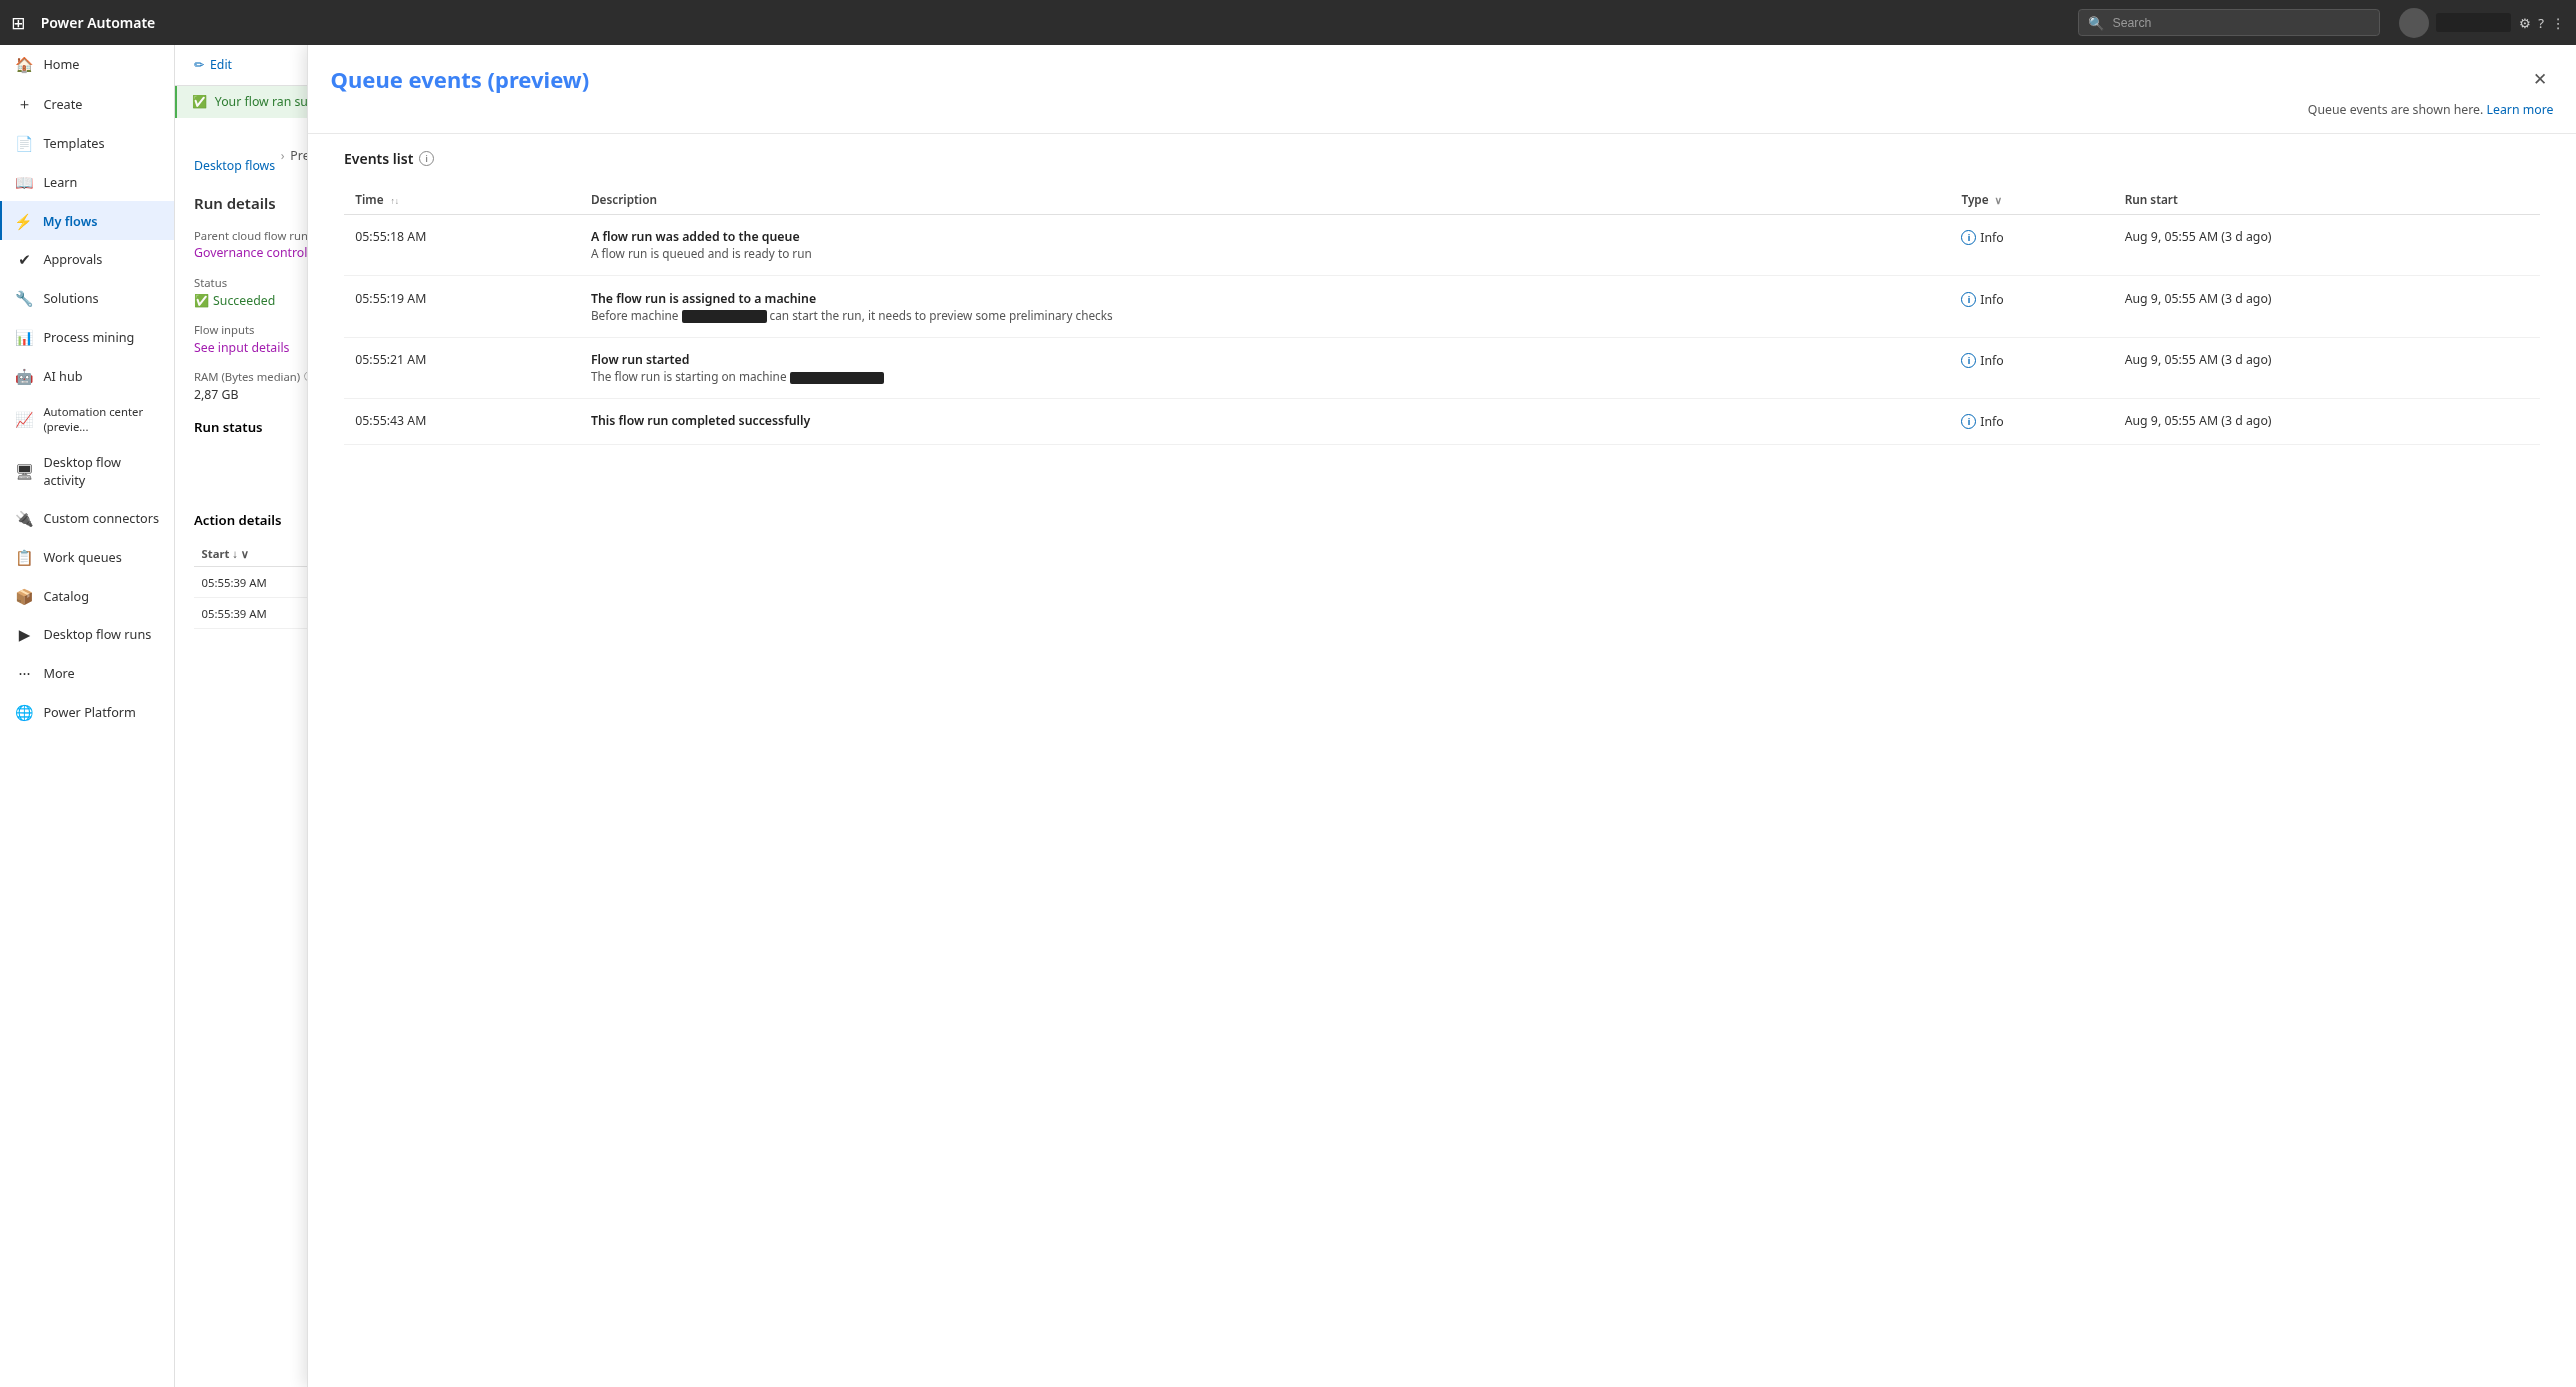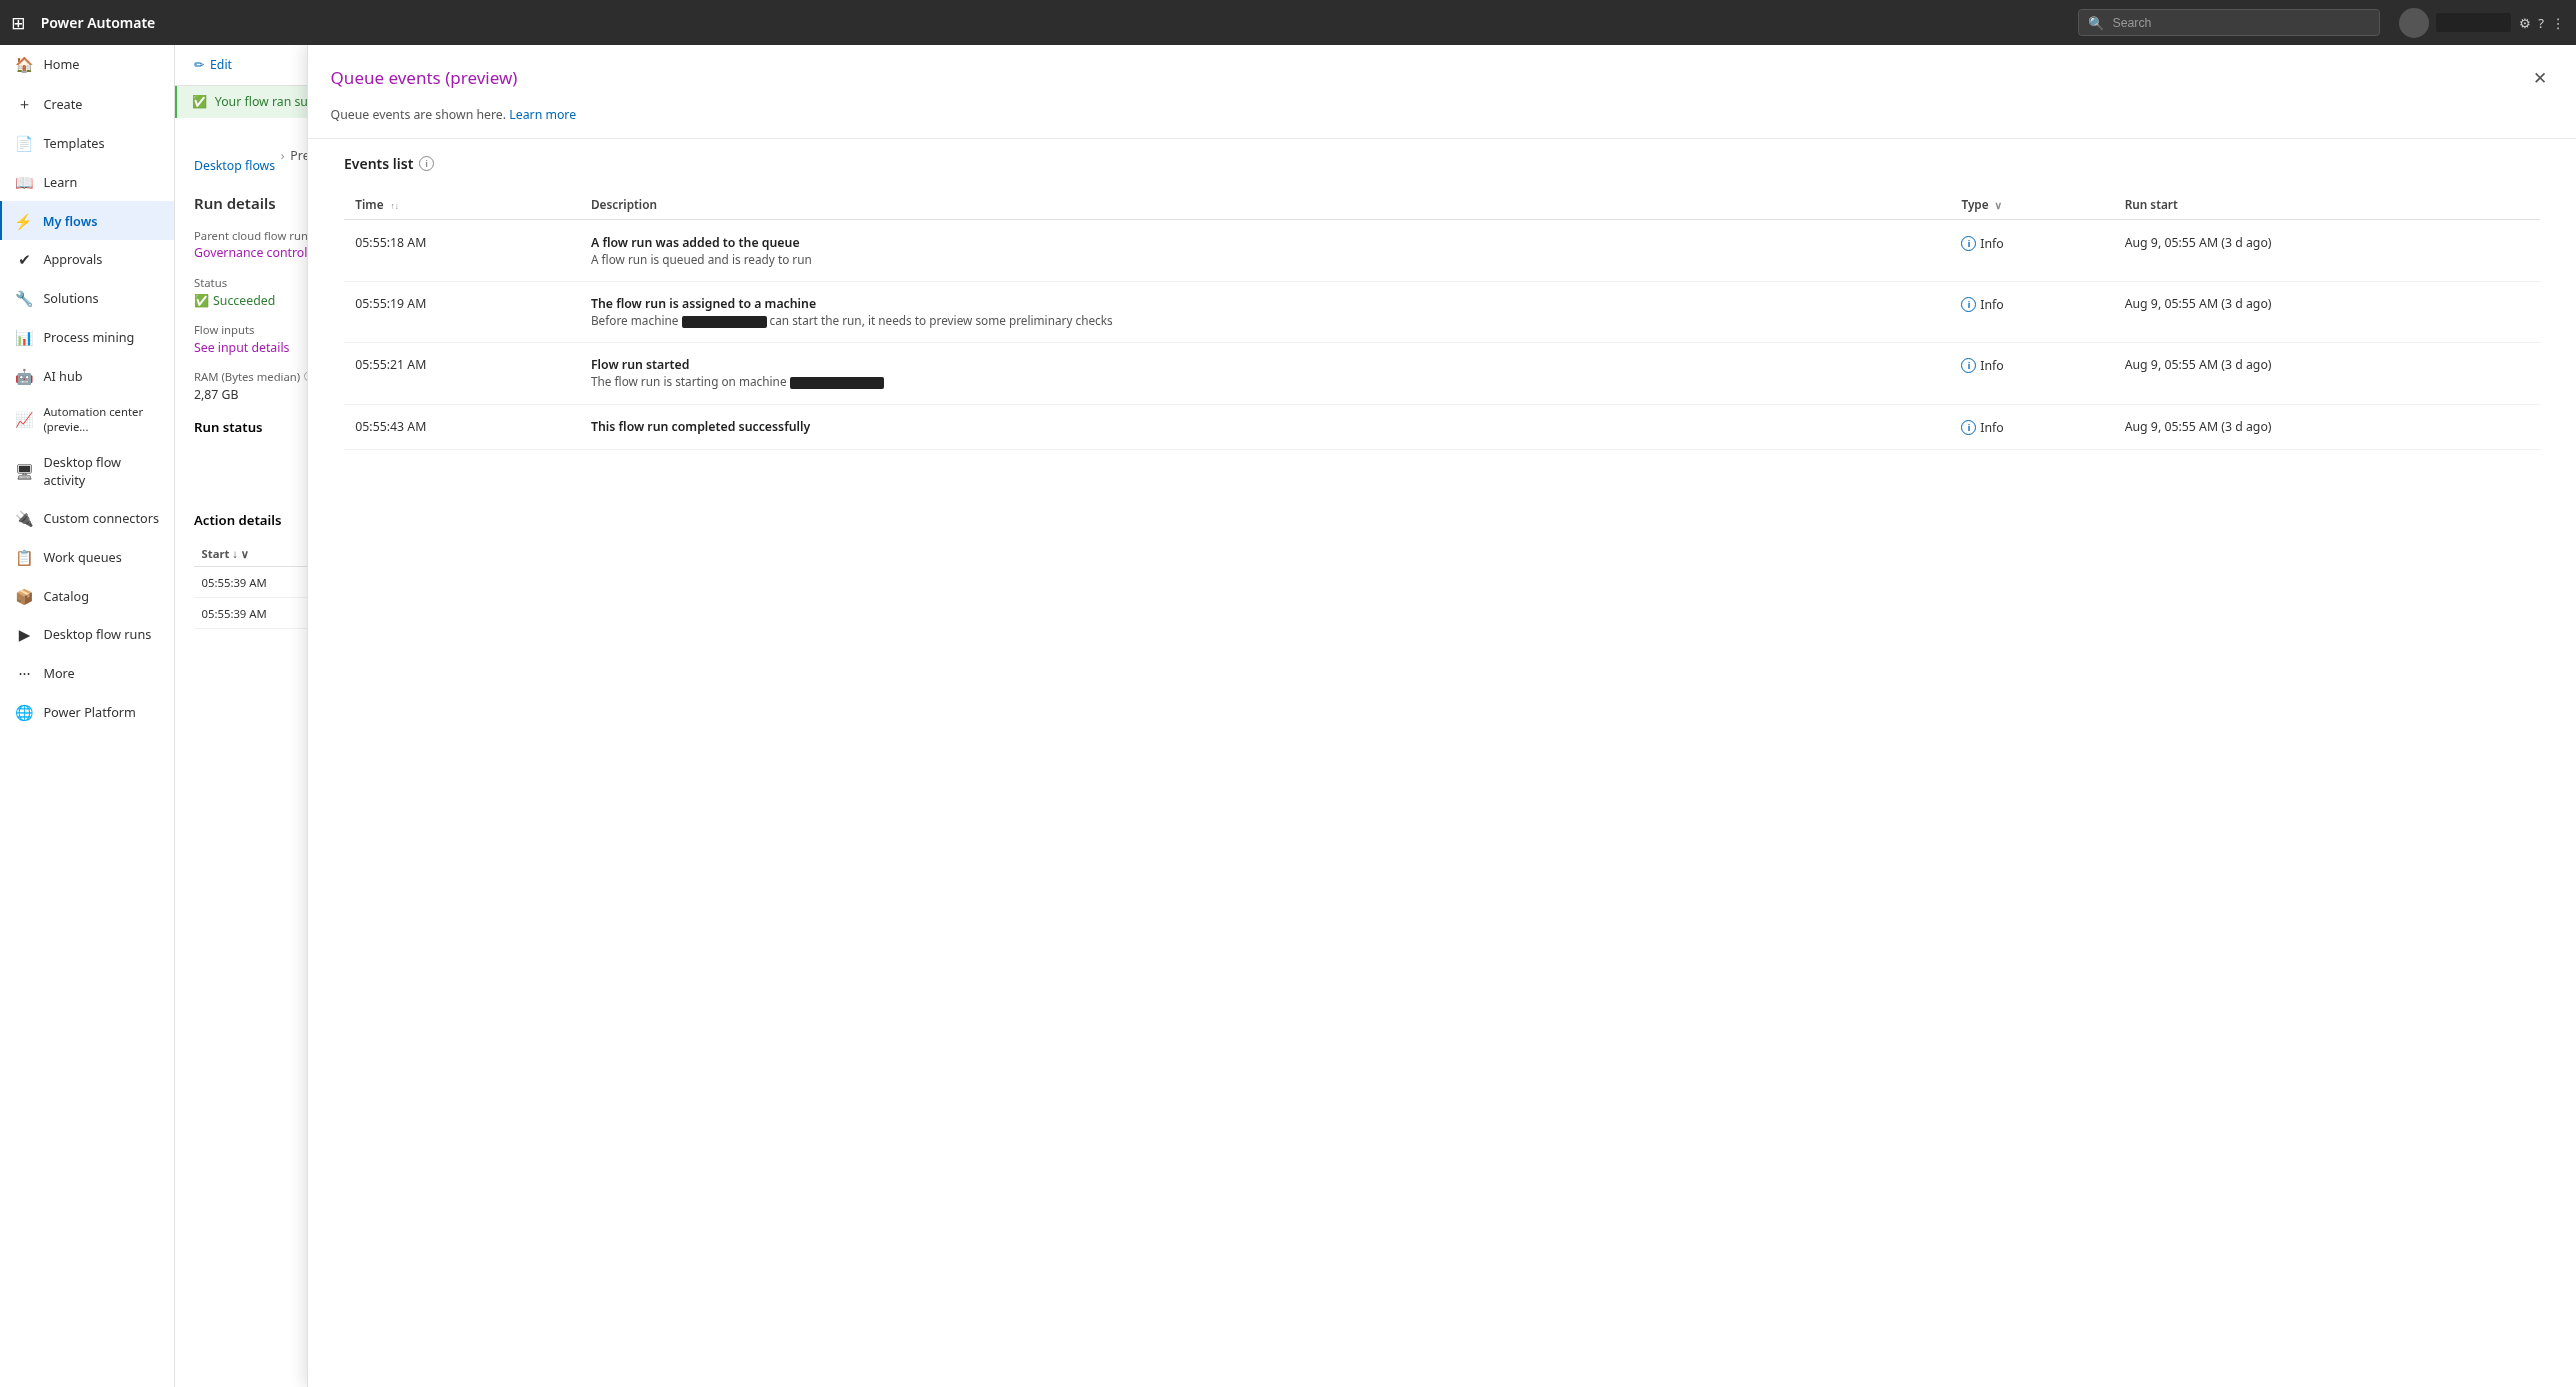--- a/index.html
+++ b/index.html
@@ -135,33 +135,33 @@
     .panel-header {
       padding: 19px 22.6px 15px;
       border-bottom: 0.9px solid #e8e8e8;
       flex-shrink: 0;
     }
     .panel-title-row {
       display: flex;
       align-items: center;
       justify-content: space-between;
     }
-    .panel-title { font-size: 17px; font-weight: 400; color: #a21caf; }
+    .panel-title { font-size: 22px; font-weight: 700; color: #3b82f6; }
     .panel-close {
       width: 26.4px;
       height: 26.4px;
       display: flex;
       align-items: center;
       justify-content: center;
       cursor: pointer;
       color: #555;
       font-size: 17px;
       border-radius: 3.8px;
     }
-    .panel-subtitle { font-size: 12.3px; color: #555; margin-top: 16px; }
+    .panel-subtitle { font-size: 12.3px; color: #555; margin-top: 7px; text-align: right; }
     .panel-subtitle a { color: #0067b8; text-decoration: none; }
 
     
     .events-section { padding: 15px 36px; flex: 1; overflow-y: auto; }
     .events-header {
       display: flex;
       align-items: center;
       gap: 5.7px;
       font-size: 14px;
       font-weight: 600;

